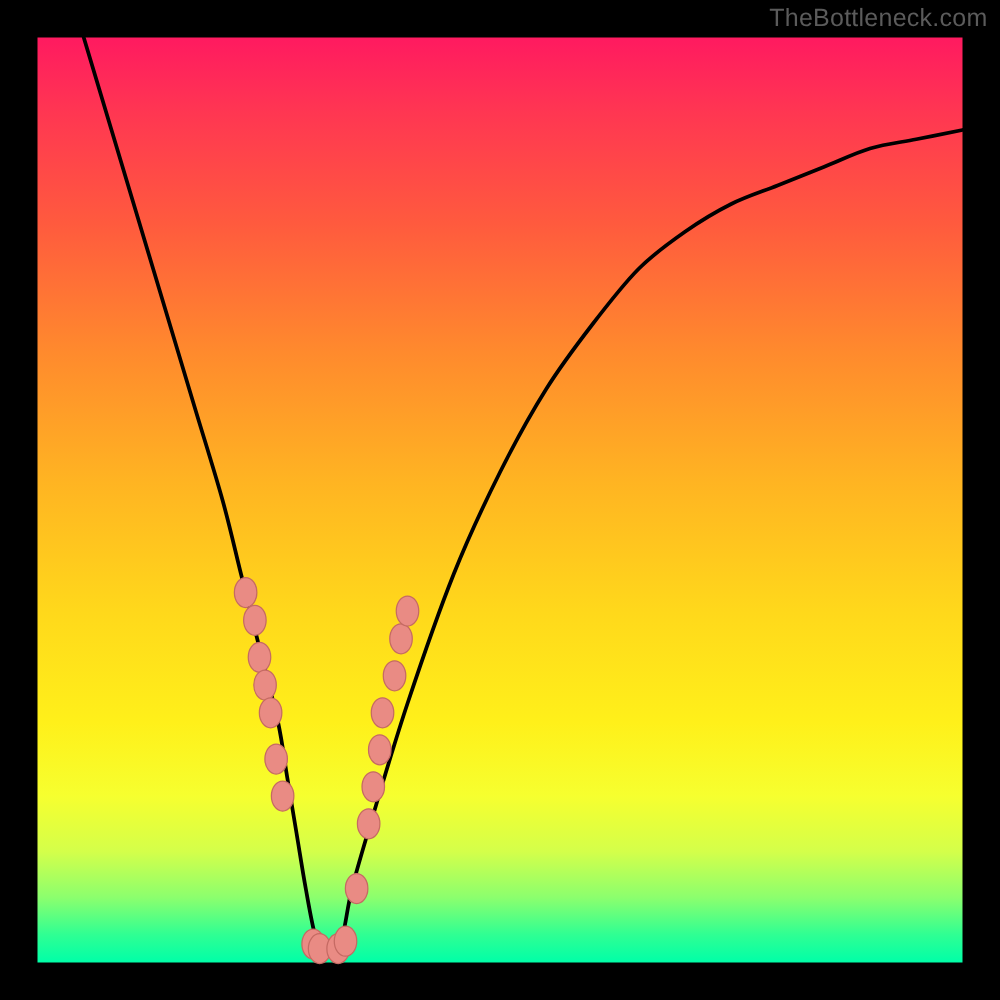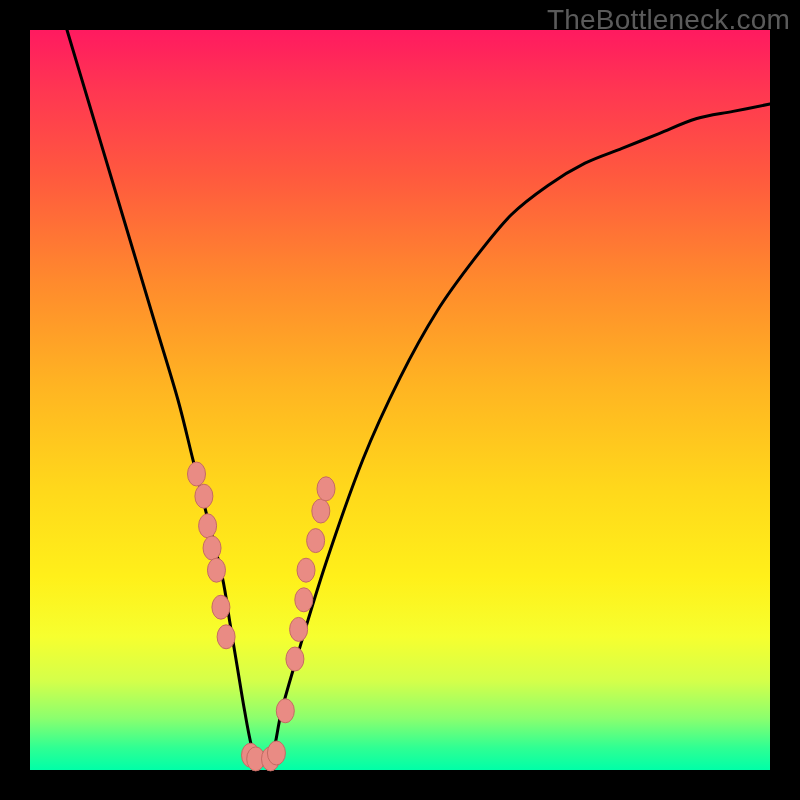--- a/index.html
+++ b/index.html
@@ -35,21 +35,21 @@
       #d4ff4a 88%,
       #8bff6e 93%,
       #2fff93 97%,
       #00ffa8 100%);
   }
   .watermark {
     position: absolute;
     top: 4px;
     right: 10px;
     color: #5b5b5b;
-    font-size: 28px;
+    font-size: 20px;
     font-weight: 500;
     letter-spacing: 0.2px;
     z-index: 50;
   }
   svg.curve {
     position: absolute;
     left: 0;
     top: 0;
     width: 740px;
     height: 740px;

